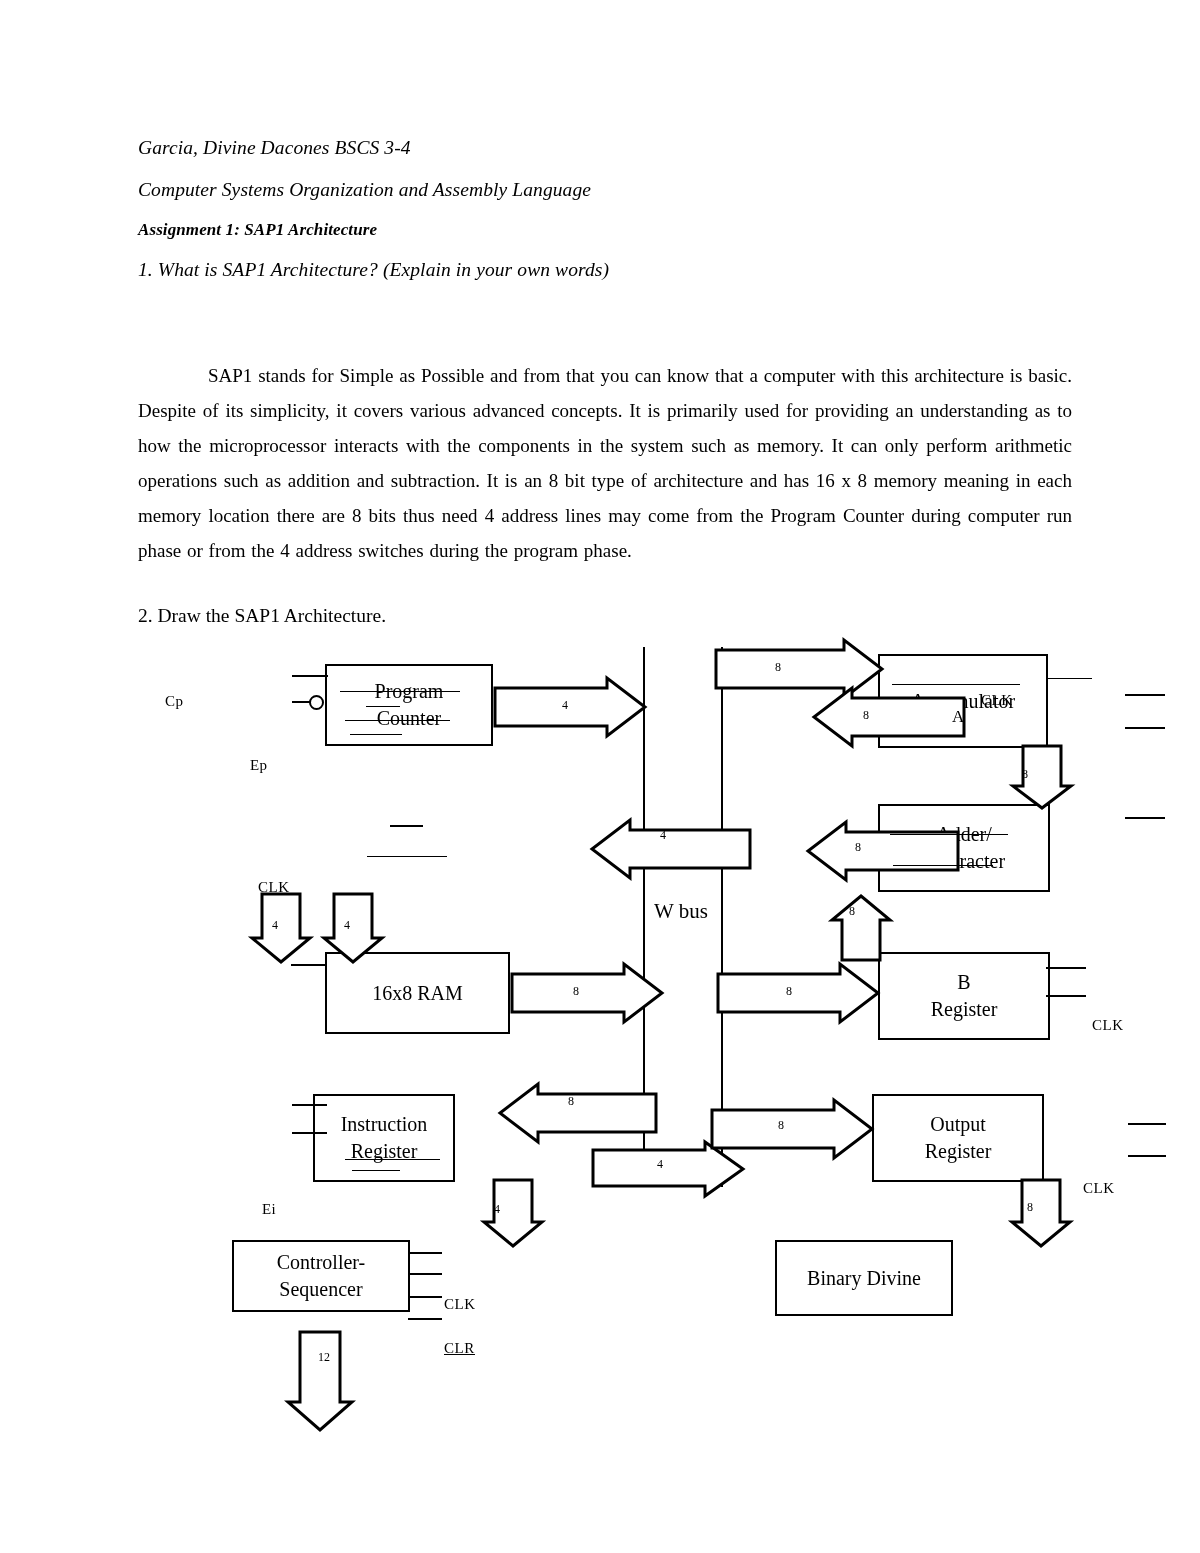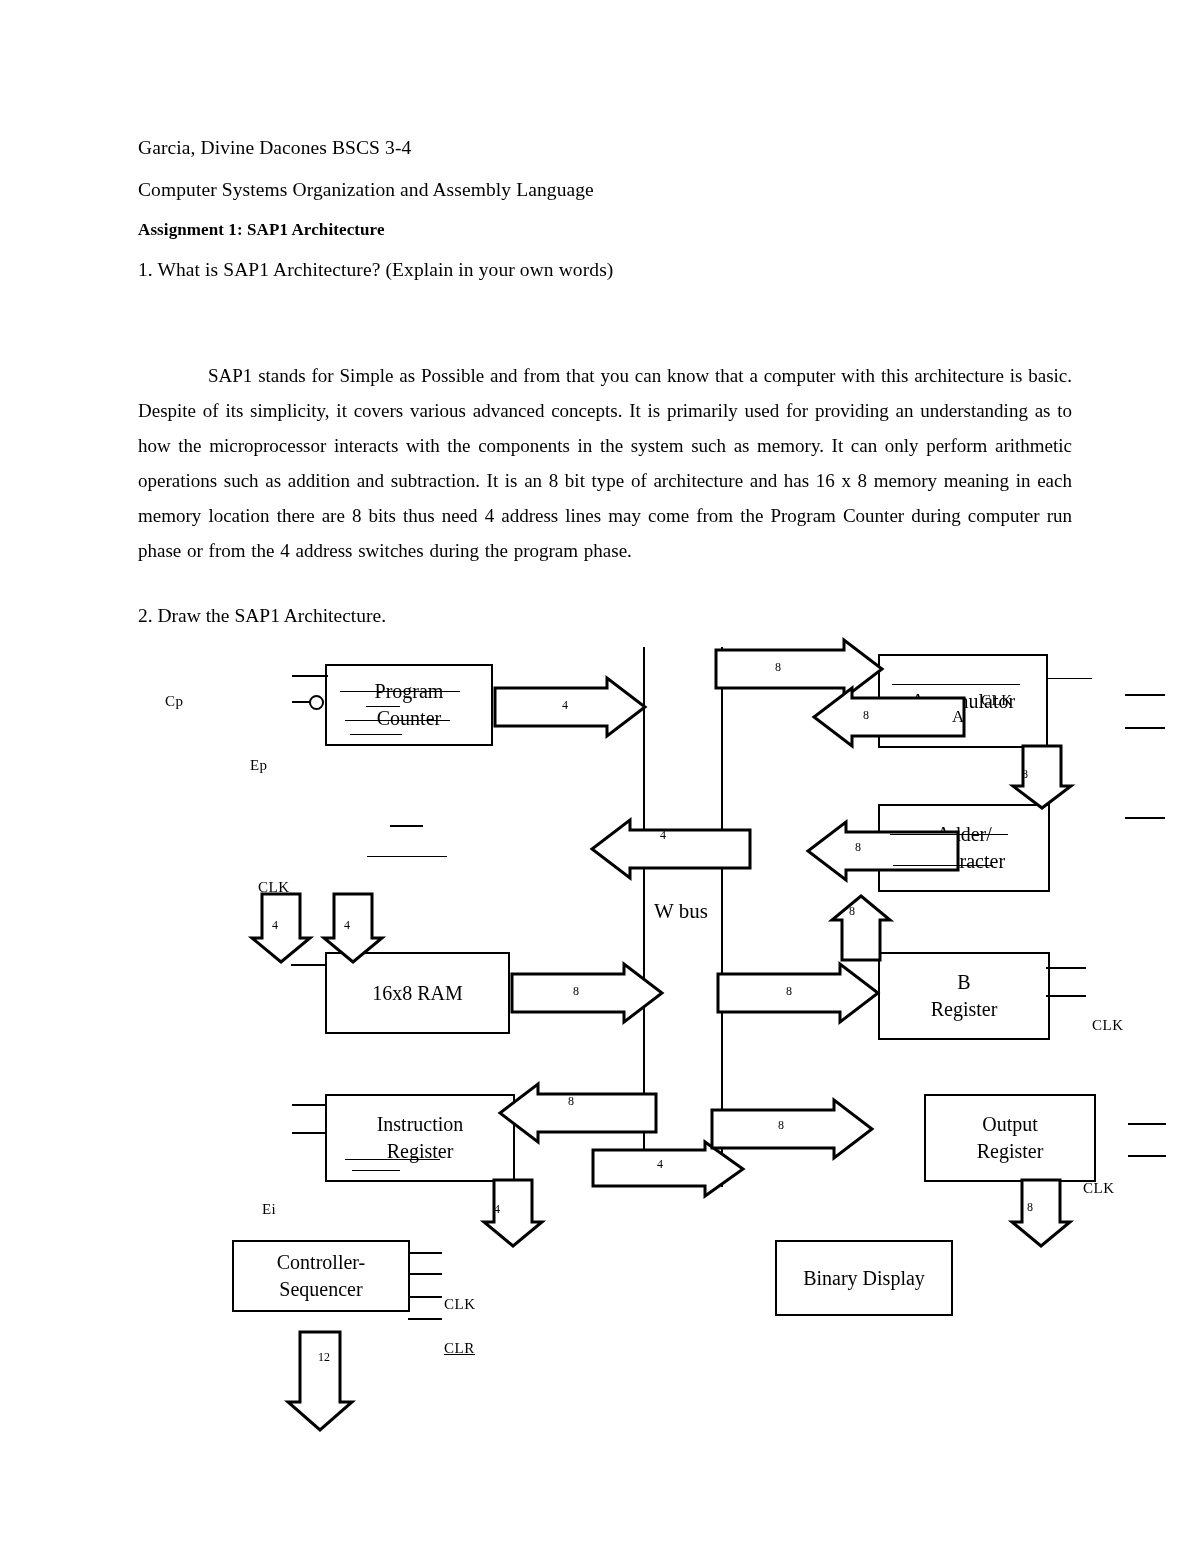--- a/index.html
+++ b/index.html
@@ -5,21 +5,21 @@
   html,body{margin:0;padding:0;background:#fff;}
   body{
     width:1200px;height:1553px;position:relative;overflow:hidden;
     font-family:"Liberation Serif","DejaVu Serif",serif;
     color:#000;
   }
   .page{position:absolute;left:0;top:0;width:1200px;height:1553px;}
 
   
   .txt{position:absolute;left:138px;width:934px;}
-  .line{font-size:19.5px;line-height:1.0;margin-bottom:22px;letter-spacing:.1px;}
+  .line{font-size:19.5px;line-height:1.0;margin-bottom:22px;letter-spacing:.1px;font-style:italic;}
   .line.bold{font-weight:bold;font-size:17px;}
   .para{
     font-size:19px;line-height:35px;text-align:justify;
     text-indent:70px;word-spacing:1px;
   }
   .q2{position:absolute;left:138px;top:605px;font-size:19.5px;}
 
   
   .diagram{position:absolute;left:0;top:632px;width:1200px;height:830px;}
   .box{
@@ -203,21 +203,21 @@
     <div class="stub" style="left:1046px;top:363px;width:40px;"></div>
     <div class="lbl" style="left:1092px;top:353px;font-size:15px;letter-spacing:.6px;">CLK</div>
 
     <div class="arrow" style="left:718px;top:332px;">
       <svg width="162" height="58" viewBox="0 0 162 58">
         <path d="M0,10 L122,10 L122,0 L160,29 L122,58 L122,48 L0,48 Z" fill="#fff" stroke="#000" stroke-width="3"></path>
       </svg>
     </div>
     <div class="anum" style="left:786px;top:352px;">8</div>
 
-    <div class="box" style="left:325px;top:462px;width:190px;height:88px;">
+    <div class="box" style="left:313px;top:462px;width:142px;height:88px;">
       <span>Instruction</span>
       <span>Register</span>
     </div>
     <div class="strike" style="left:345px;top:527px;width:95px;"></div>
     <div class="strike" style="left:352px;top:538px;width:48px;"></div>
     <div class="stub" style="left:292px;top:472px;width:35px;"></div>
     <div class="stub" style="left:292px;top:500px;width:35px;"></div>
     <div class="lbl" style="left:262px;top:537px;font-size:15px;">Ei</div>
 
     <div class="arrow" style="left:498px;top:452px;">
@@ -234,21 +234,21 @@
     </div>
     <div class="anum" style="left:494px;top:570px;">4</div>
 
     <div class="arrow" style="left:593px;top:510px;">
       <svg width="152" height="54" viewBox="0 0 152 54">
         <path d="M0,8 L112,8 L112,0 L150,27 L112,54 L112,44 L0,44 Z" fill="#fff" stroke="#000" stroke-width="3"></path>
       </svg>
     </div>
     <div class="anum" style="left:657px;top:525px;">4</div>
 
-    <div class="box" style="left:924px;top:462px;width:172px;height:88px;">
+    <div class="box" style="left:872px;top:462px;width:172px;height:88px;">
       <span>Output</span>
       <span>Register</span>
     </div>
     <div class="lbl" style="left:1083px;top:516px;font-size:15px;letter-spacing:.6px;">CLK</div>
     <div class="stub" style="left:1128px;top:491px;width:38px;"></div>
     <div class="stub" style="left:1128px;top:523px;width:38px;"></div>
 
     <div class="arrow" style="left:712px;top:468px;">
       <svg width="162" height="58" viewBox="0 0 162 58">
         <path d="M0,10 L122,10 L122,0 L160,29 L122,58 L122,48 L0,48 Z" fill="#fff" stroke="#000" stroke-width="3"></path>
@@ -275,17 +275,17 @@
     <div class="lbl" style="left:444px;top:676px;font-size:15px;letter-spacing:.6px;text-decoration:underline;">CLR</div>
 
     <div class="arrow" style="left:288px;top:700px;">
       <svg width="64" height="100" viewBox="0 0 64 100">
         <path d="M12,0 L52,0 L52,70 L64,70 L32,98 L0,70 L12,70 Z" fill="#fff" stroke="#000" stroke-width="3"></path>
       </svg>
     </div>
     <div class="anum" style="left:318px;top:718px;">12</div>
 
     <div class="box" style="left:775px;top:608px;width:178px;height:76px;">
-      <span>Binary Display</span>
+      <span>Binary Divine</span>
     </div>
 
   </div>
 </div>
 
 </body></html>

